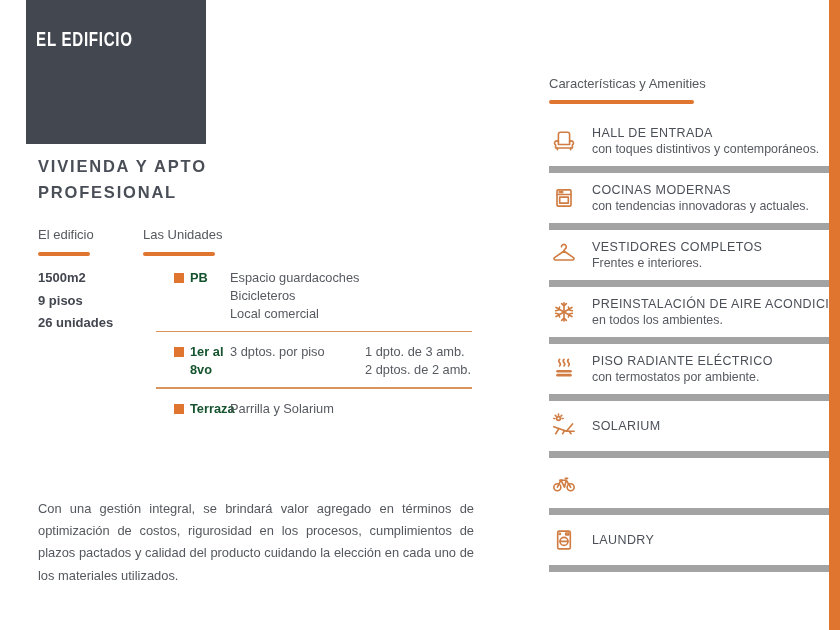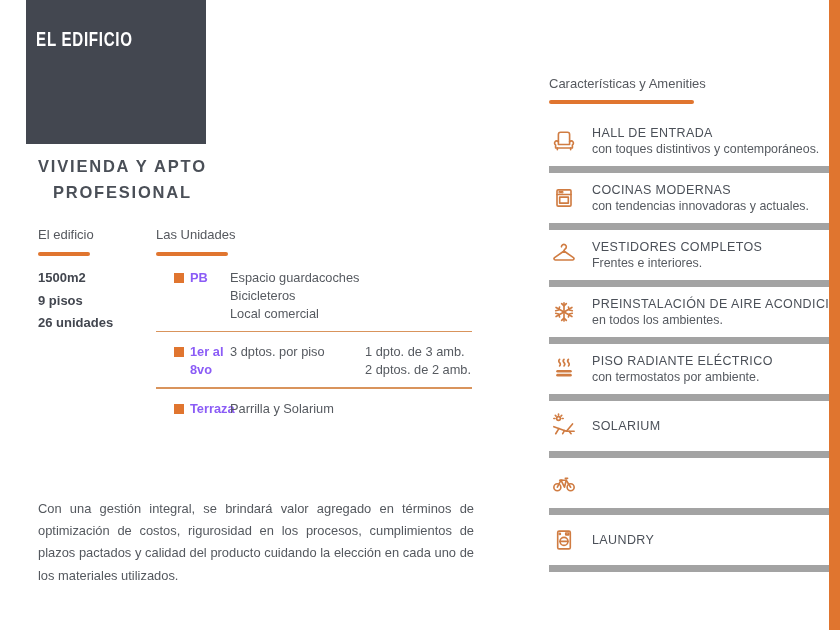--- a/index.html
+++ b/index.html
@@ -7,39 +7,39 @@
   body { width:840px; height:630px; font-family:"Liberation Sans", sans-serif; color:#565A60; }
   .page { position:relative; width:840px; height:630px; background:#fff; overflow:hidden; }
 
   
   .dark-box { position:absolute; left:26px; top:0; width:180px; height:144px; background:#434750; }
   .dark-box-title { padding:27px 0 0 14px; color:#fff; font-size:21px; font-weight:bold;
                     letter-spacing:1px; white-space:nowrap; transform:scaleX(.72); transform-origin:left top; }
 
   
   .main-title { position:absolute; left:38px; top:153px; font-size:16.5px; font-weight:bold;
-                letter-spacing:1.8px; color:#4A4F57; line-height:1.6;text-align:center; }
+                letter-spacing:1.8px; color:#4A4F57; line-height:1.6; }
 
   
   .col-heading { font-size:13px; color:#55585E; }
   .underline { height:4px; border-radius:2px; background:#E0752F; margin-top:10px; }
 
   
   .building { position:absolute; left:38px; top:227px; width:104px; }
   .building .underline { width:52px; }
   .stats { margin-top:13px; }
   .stat { font-size:13px; font-weight:bold; color:#42464F; margin-bottom:5px; line-height:1.35; }
 
   
   .units { position:absolute; left:142px; top:227px; width:330px; }
-  .units .col-heading, .units .underline { margin-left:14px; }
+  .units .col-heading, .units .underline { margin-left:1px; }
   .units .underline { width:72px; }
   .unit-rows { margin-top:2px; }
   .unit-row { display:flex; align-items:flex-start; padding:11px 0 8px; font-size:12.8px; line-height:18px; }
-  .u-label { width:88px; display:flex; align-items:flex-start; font-weight:bold; color:#8b5cf6;padding-left:32px; }
+  .u-label { width:88px; display:flex; align-items:flex-start; font-weight:bold; color:#14532d;padding-left:32px; }
   .bullet { width:10px; height:10px; background:#E0752F; margin:4px 6px 0 0; flex:none; }
   .u-col2 { width:135px; color:#565A60; }
   .u-col3 { flex:1; color:#565A60; }
   .row-divider { height:1px; background:#D9945C; margin-left:14px; }
 
   
   .description { position:absolute; left:38px; top:498px; width:436px; font-size:12.9px;
                  line-height:1.72; color:#54585E; text-align:justify; }
 
   

